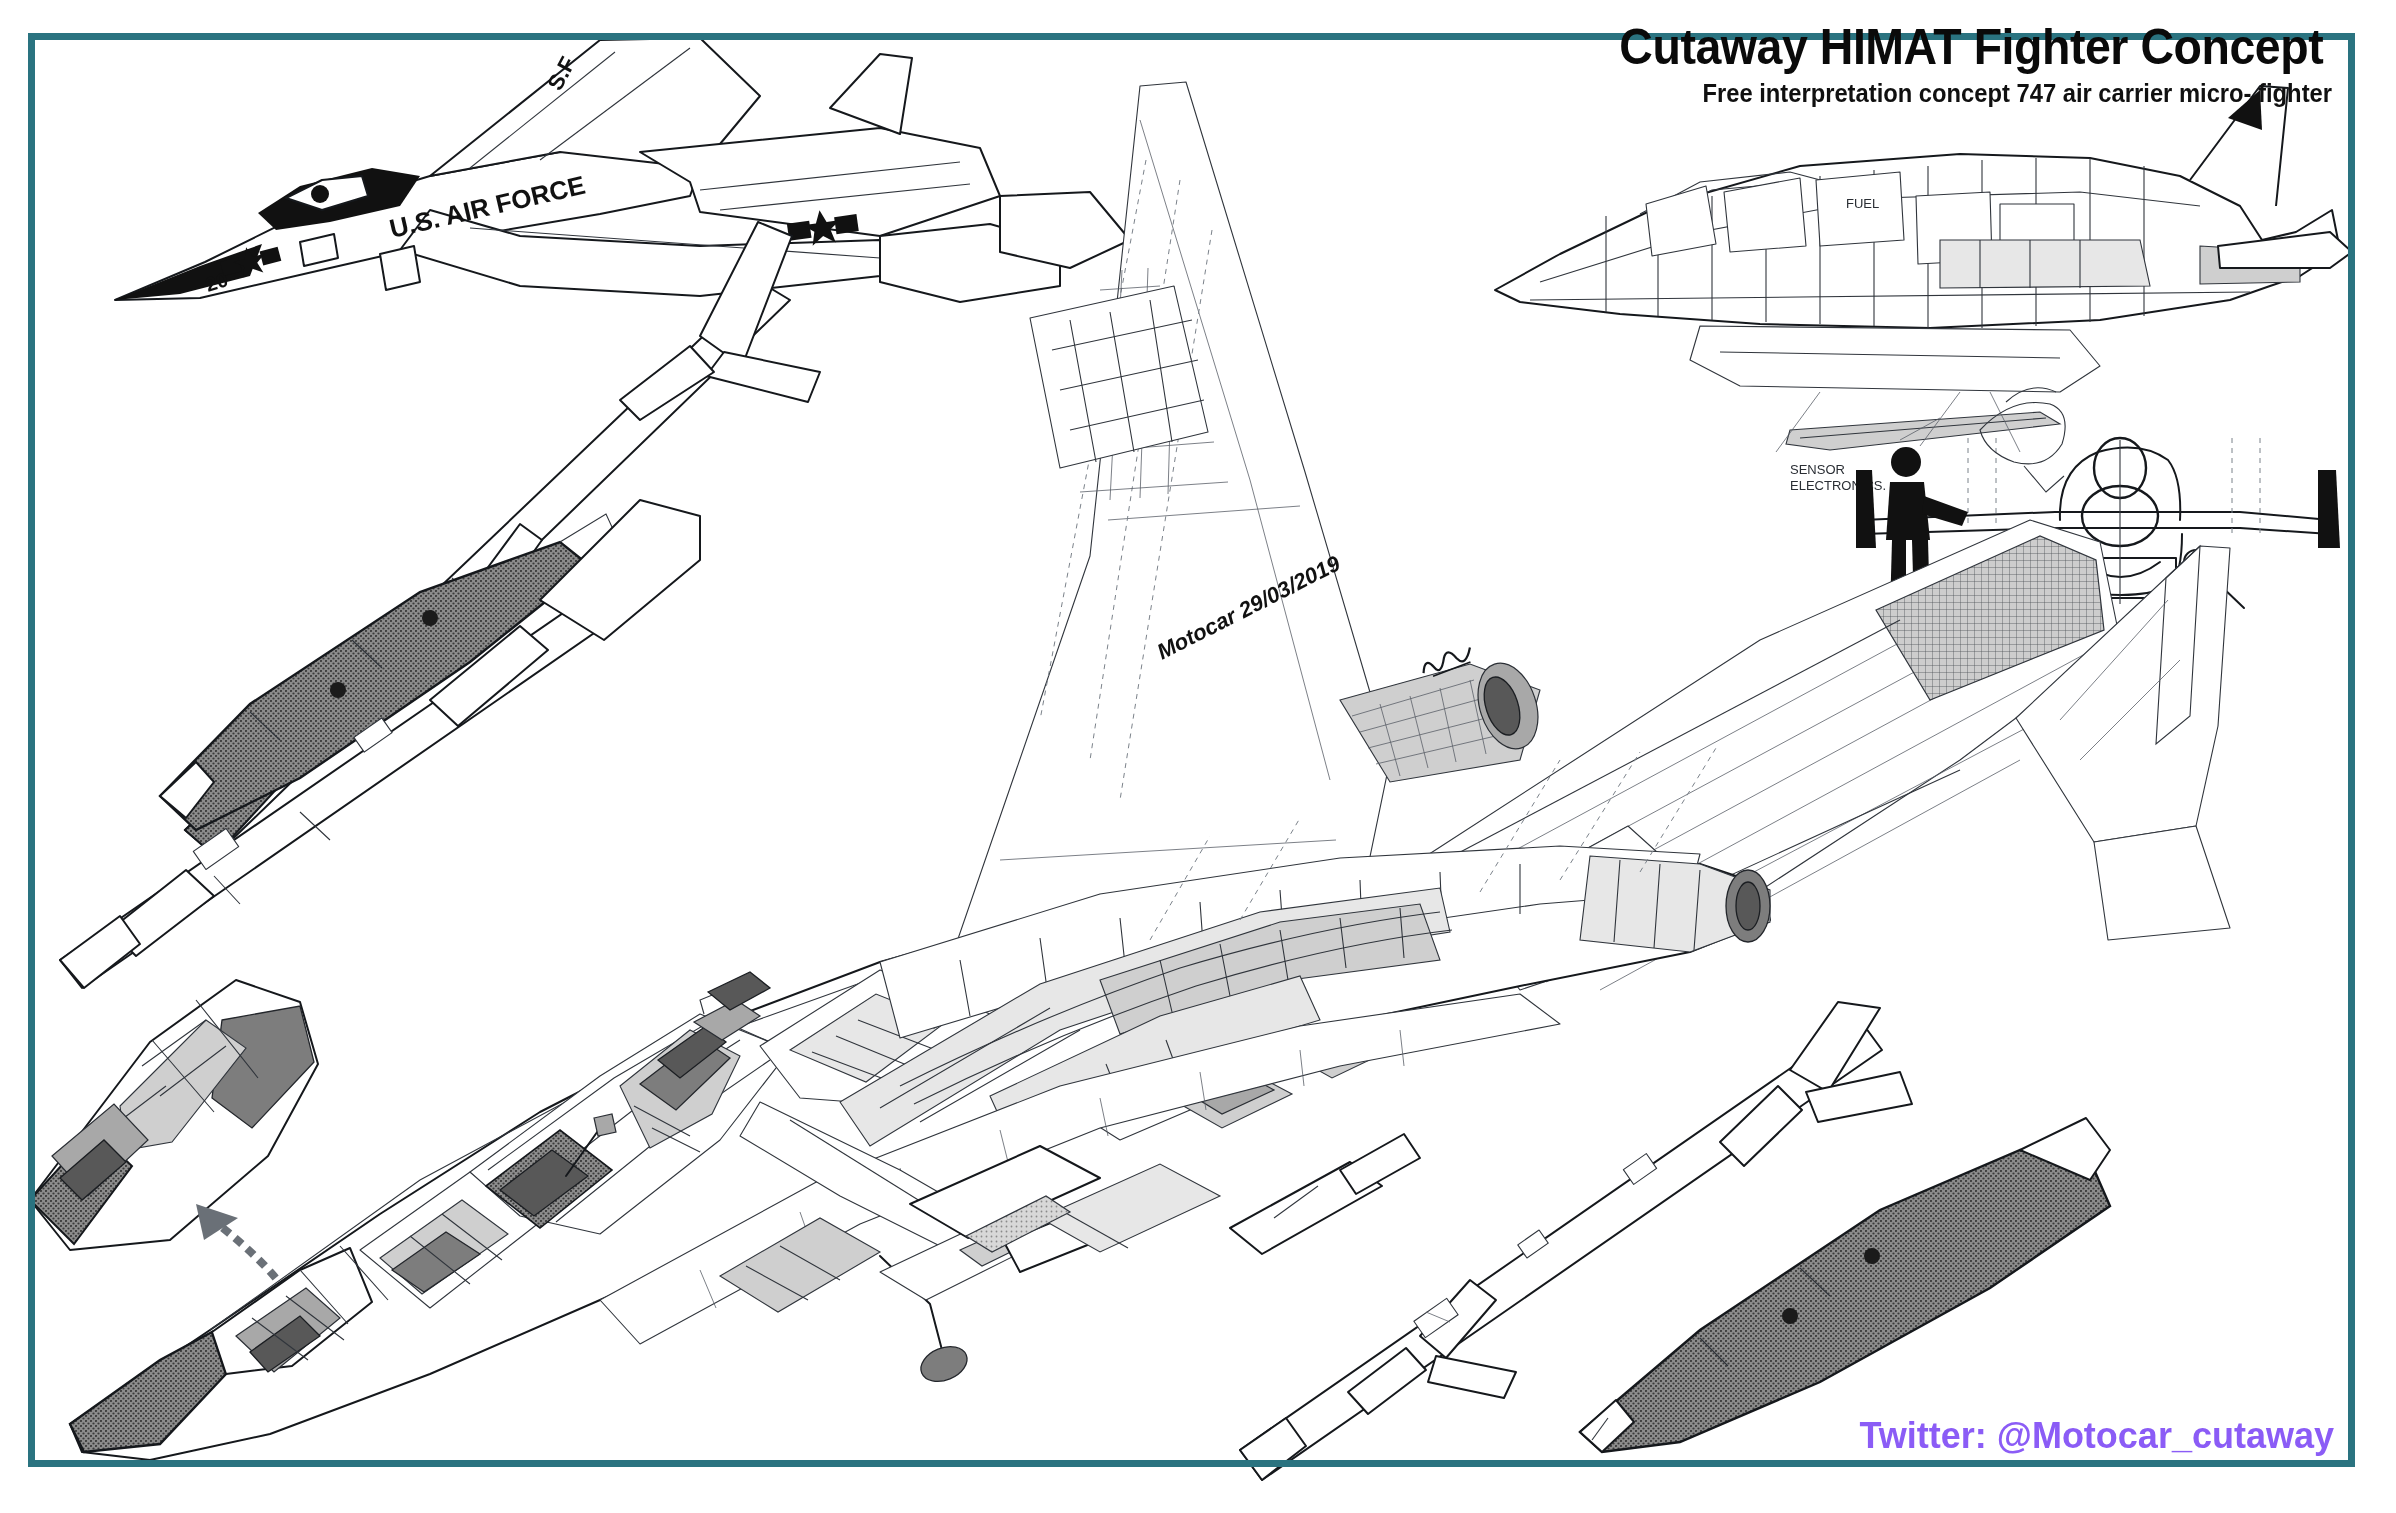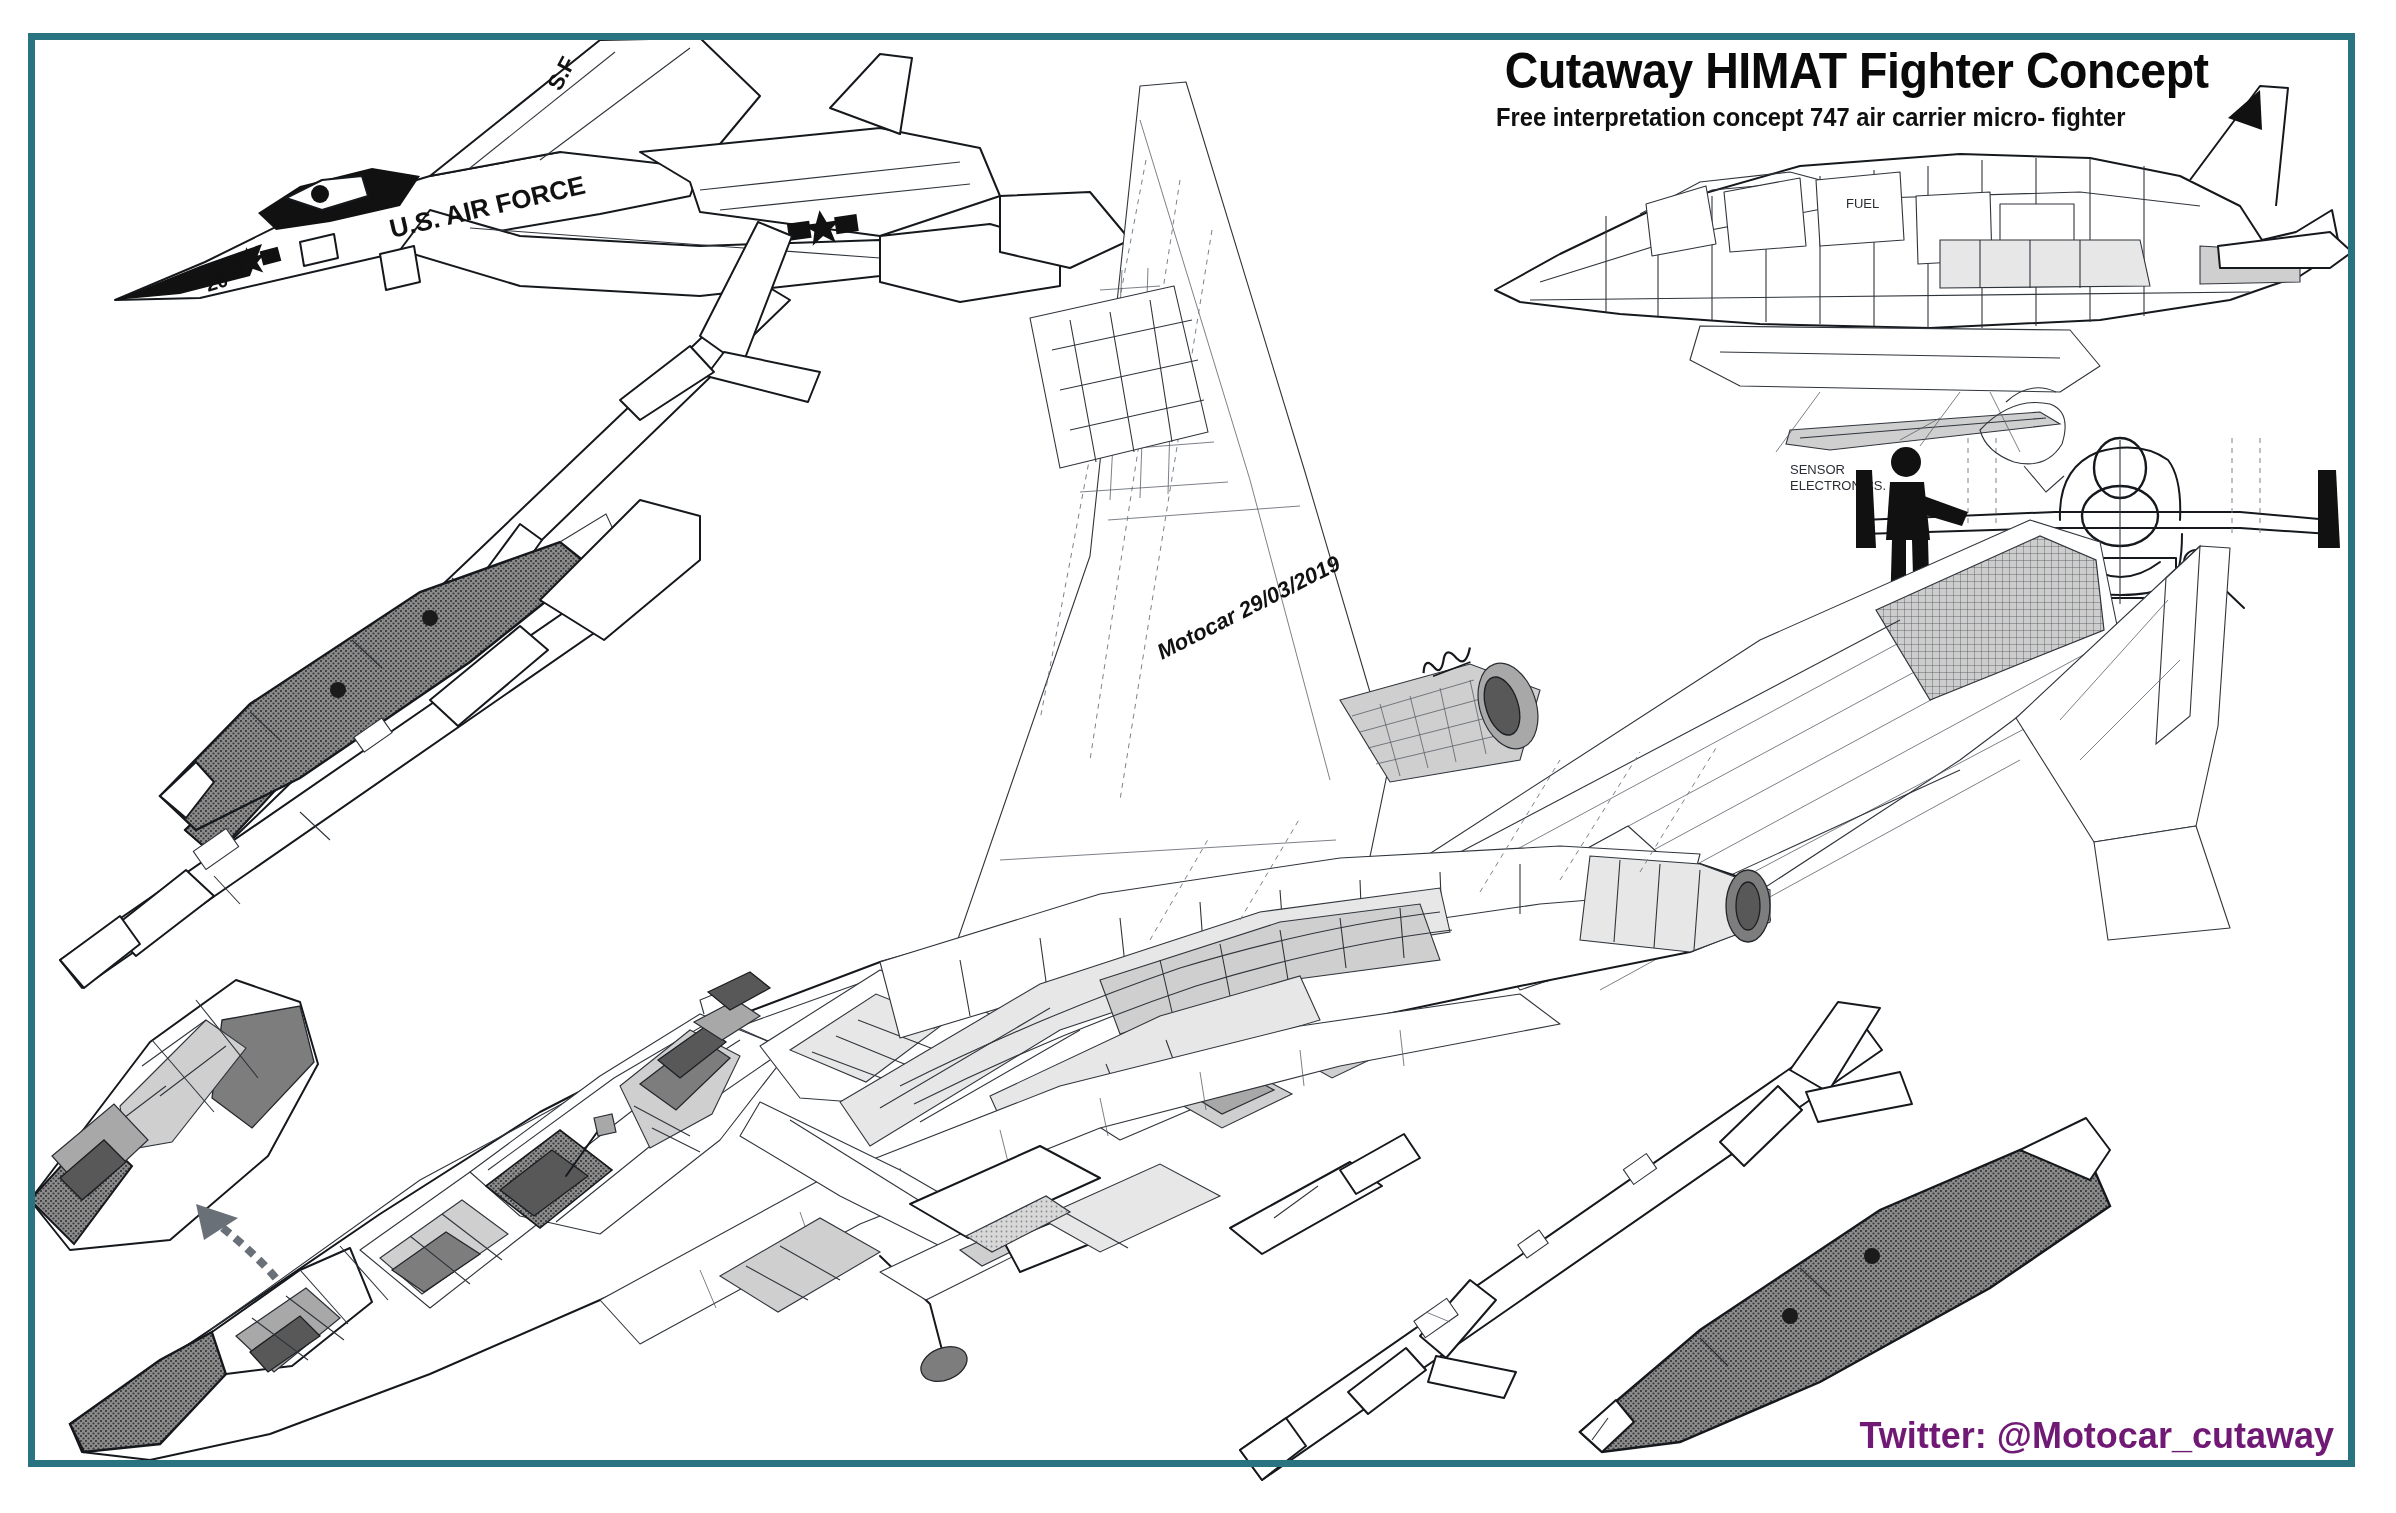--- a/index.html
+++ b/index.html
@@ -6,29 +6,29 @@
   html,body{margin:0;padding:0;background:#fff;}
   body{width:2396px;height:1513px;overflow:hidden;
        font-family:"Liberation Sans",sans-serif;}
   #poster{position:relative;width:2396px;height:1513px;background:#ffffff;}
 
   
   #frame{position:absolute;left:28px;top:33px;width:2327px;height:1434px;
          border:7px solid #2a7380;box-sizing:border-box;pointer-events:none;z-index:5;}
 
   
-  #title-block{position:absolute;right:42px;top:46px;width:880px;text-align:left;z-index:8;}
+  #title-block{position:absolute;right:42px;top:22px;width:880px;text-align:right;z-index:8;}
   #main-title{font-family:"Liberation Sans",sans-serif;font-weight:bold;
               font-size:50px;letter-spacing:-0.5px;color:#0a0a0a;line-height:1.02;
               transform:scaleX(.93);transform-origin:center;white-space:nowrap;}
   #sub-title{font-family:"Liberation Sans",sans-serif;font-weight:bold;
              font-size:25px;color:#101010;margin-top:6px;letter-spacing:0px;
              transform:scaleX(.95);transform-origin:center;white-space:nowrap;}
   #credit{position:absolute;right:62px;bottom:56px;font-weight:bold;font-size:36px;
-          color:#701a75;letter-spacing:0px;z-index:8;white-space:nowrap;}
+          color:#8b5cf6;letter-spacing:0px;z-index:8;white-space:nowrap;}
 
   svg{position:absolute;left:0;top:0;width:2396px;height:1513px;z-index:2;}
   .ln{fill:none;stroke:#15181c;stroke-width:2;stroke-linejoin:round;stroke-linecap:round;}
   .lnT{fill:none;stroke:#30353c;stroke-width:1.1;}
   .lnF{fill:none;stroke:#5a6068;stroke-width:.8;}
   .lnD{fill:none;stroke:#7b828a;stroke-width:1;stroke-dasharray:5 5;}
   .sld{fill:#111;stroke:none;}
   .wht{fill:#ffffff;stroke:#15181c;stroke-width:2;stroke-linejoin:round;}
   .whtT{fill:#ffffff;stroke:#30353c;stroke-width:1.1;stroke-linejoin:round;}
   .g1{fill:#e7e7e7;stroke:#30353c;stroke-width:1.1;}

